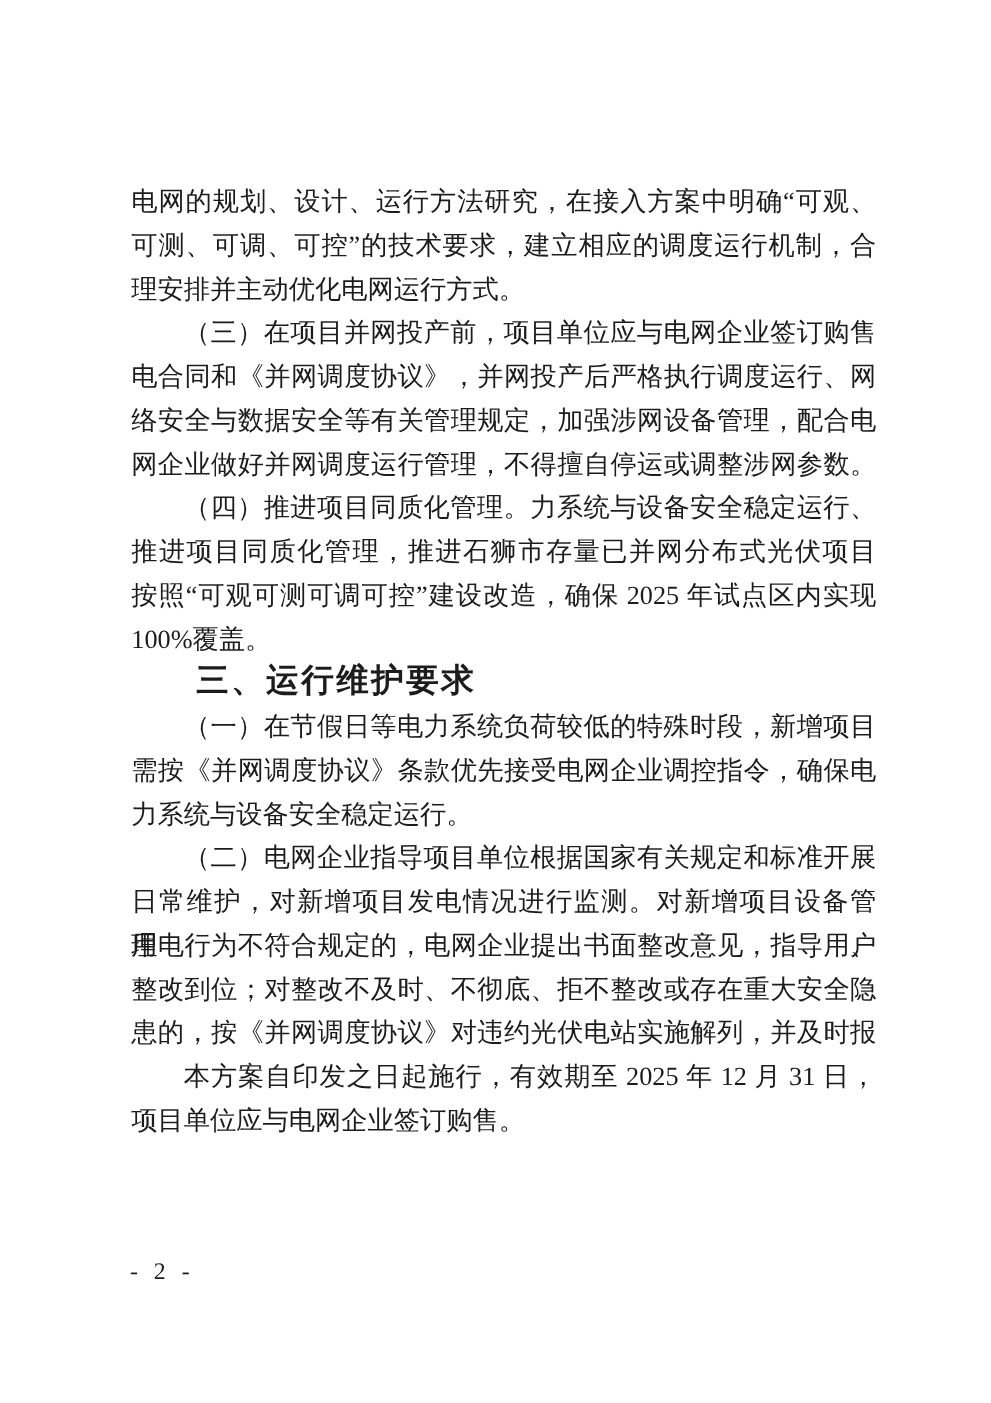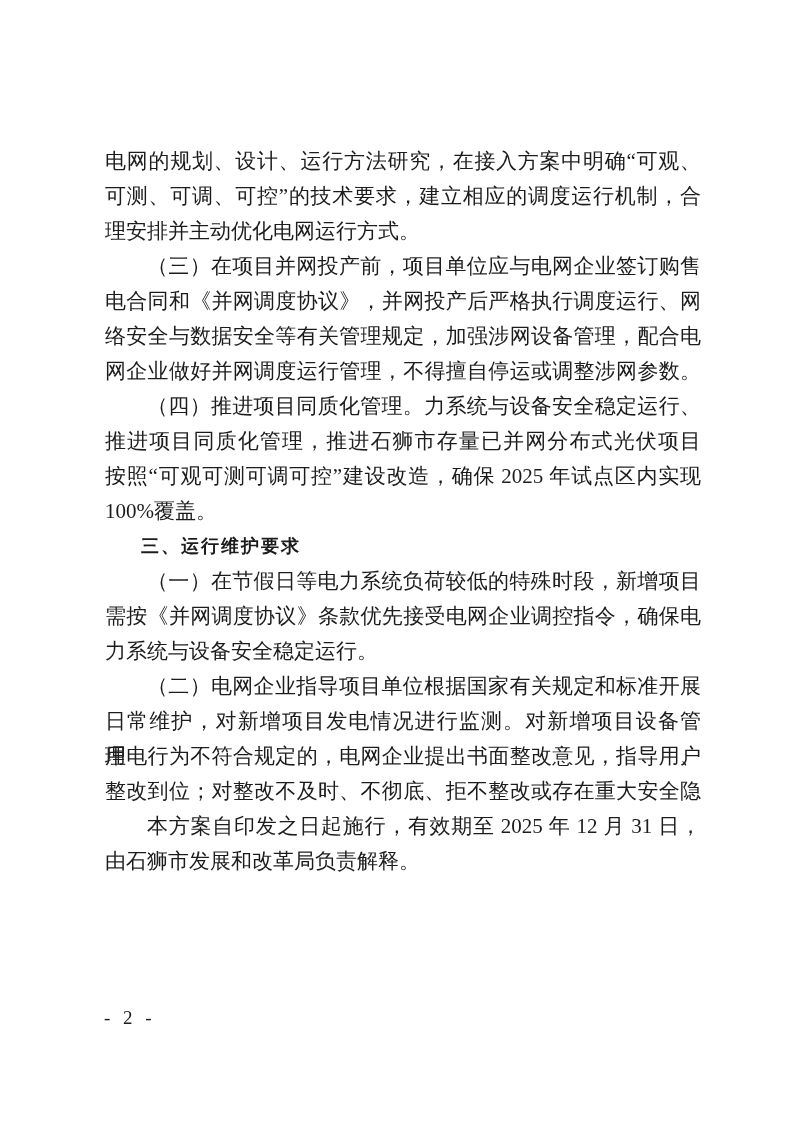--- a/index.html
+++ b/index.html
@@ -34,23 +34,23 @@
     overflow: visible;
   }
   .line.just {
     text-align: justify;
     text-align-last: justify;
   }
   .line.indent {
     text-indent: 2em;
   }
   .line.heading {
-    font-family: Liberation Serif, serif;
+    font-family: Liberation Mono, monospace;
     font-weight: bold;
-    font-size: 18px;
+    font-size: 26px;
     letter-spacing: 2px;
   }
   .page-number {
     position: absolute;
     left: 104px;
     top: 1002px;
     height: 32px;
     line-height: 32px;
     font-size: 19px;
     letter-spacing: 4px;
@@ -73,17 +73,18 @@
       <div class="line just">按照“可观可测可调可控”建设改造，确保 2025 年试点区内实现</div>
       <div class="line">100%覆盖。</div>
       <div class="line indent heading">三、运行维护要求</div>
       <div class="line indent just">（一）在节假日等电力系统负荷较低的特殊时段，新增项目</div>
       <div class="line just">需按《并网调度协议》条款优先接受电网企业调控指令，确保电</div>
       <div class="line">力系统与设备安全稳定运行。</div>
       <div class="line indent just">（二）电网企业指导项目单位根据国家有关规定和标准开展</div>
       <div class="line just">日常维护，对新增项目发电情况进行监测。对新增项目设备管理、</div>
       <div class="line just">用电行为不符合规定的，电网企业提出书面整改意见，指导用户</div>
       <div class="line just">整改到位；对整改不及时、不彻底、拒不整改或存在重大安全隐</div>
+      <div class="line just">患的，按《并网调度协议》对违约光伏电站实施解列，并及时报</div>
       <div class="line indent just">本方案自印发之日起施行，有效期至 2025 年 12 月 31 日，</div>
-      <div class="line">由石狮市发展和改革局负责解释。</div>
+      <div class="line">项目单位应与电网企业签订购售。</div>
     </div>
   <div class="page-number">- 2 -</div>
 </div>
 
 </body></html>

